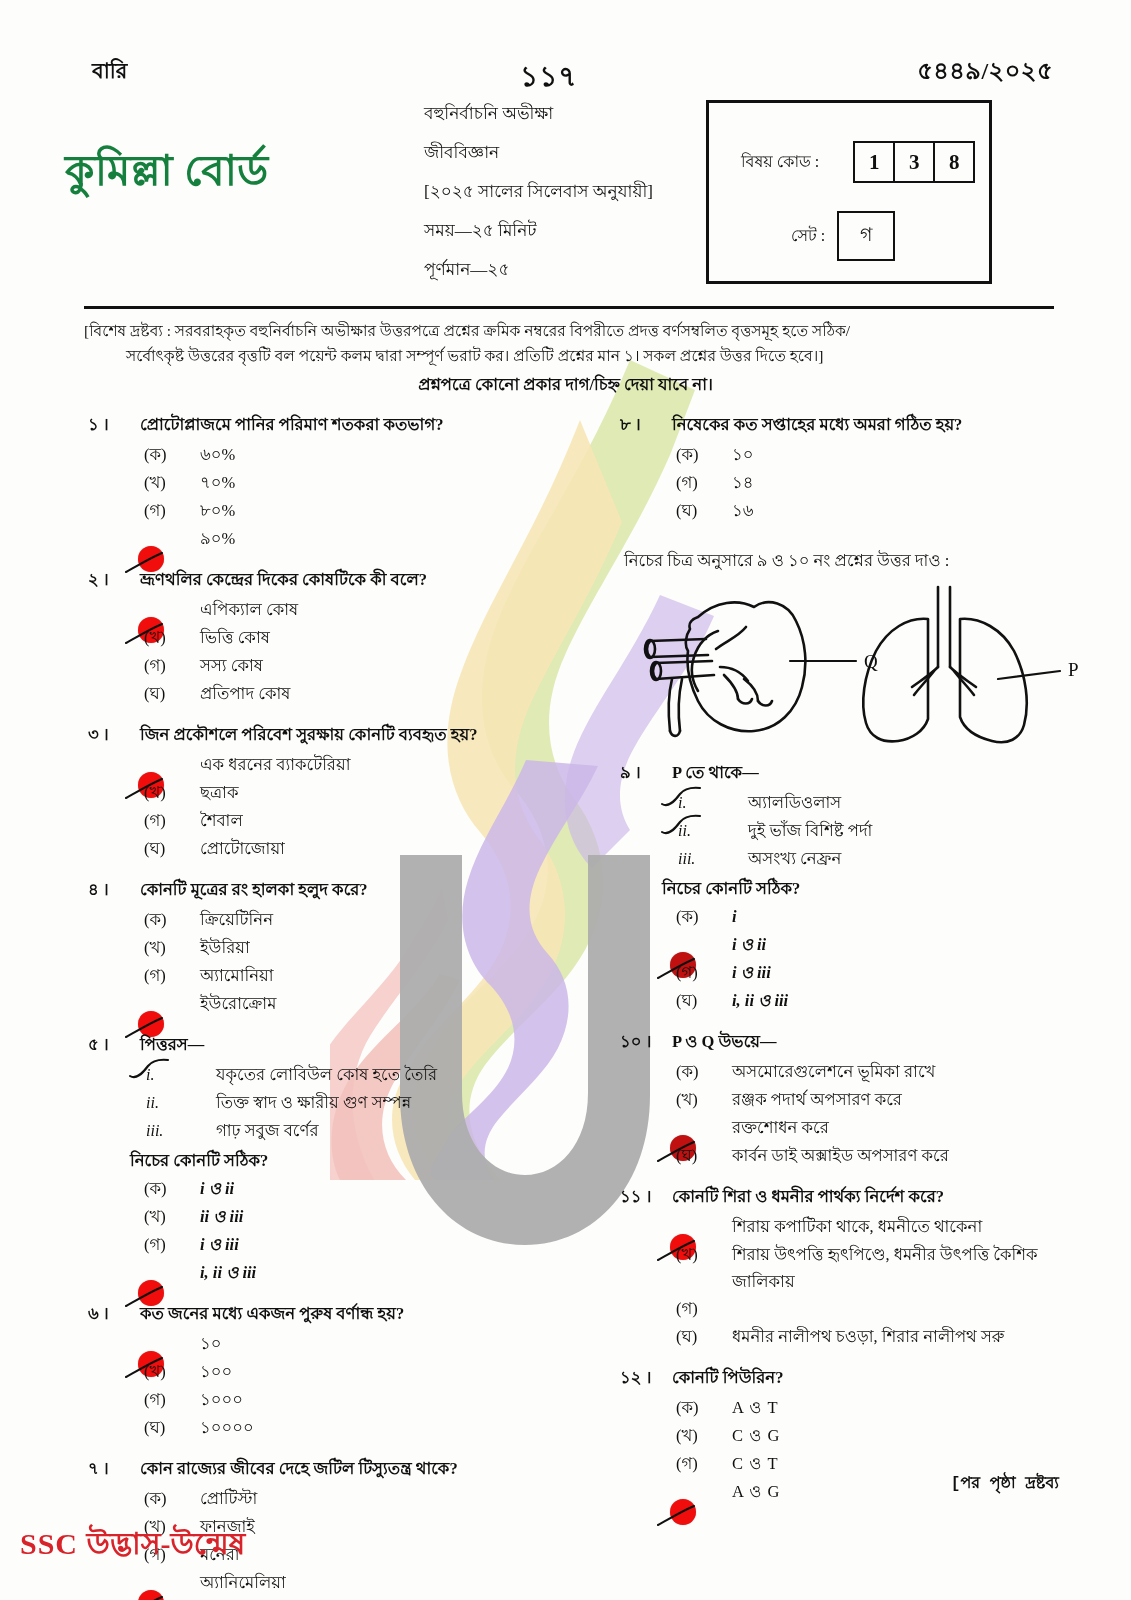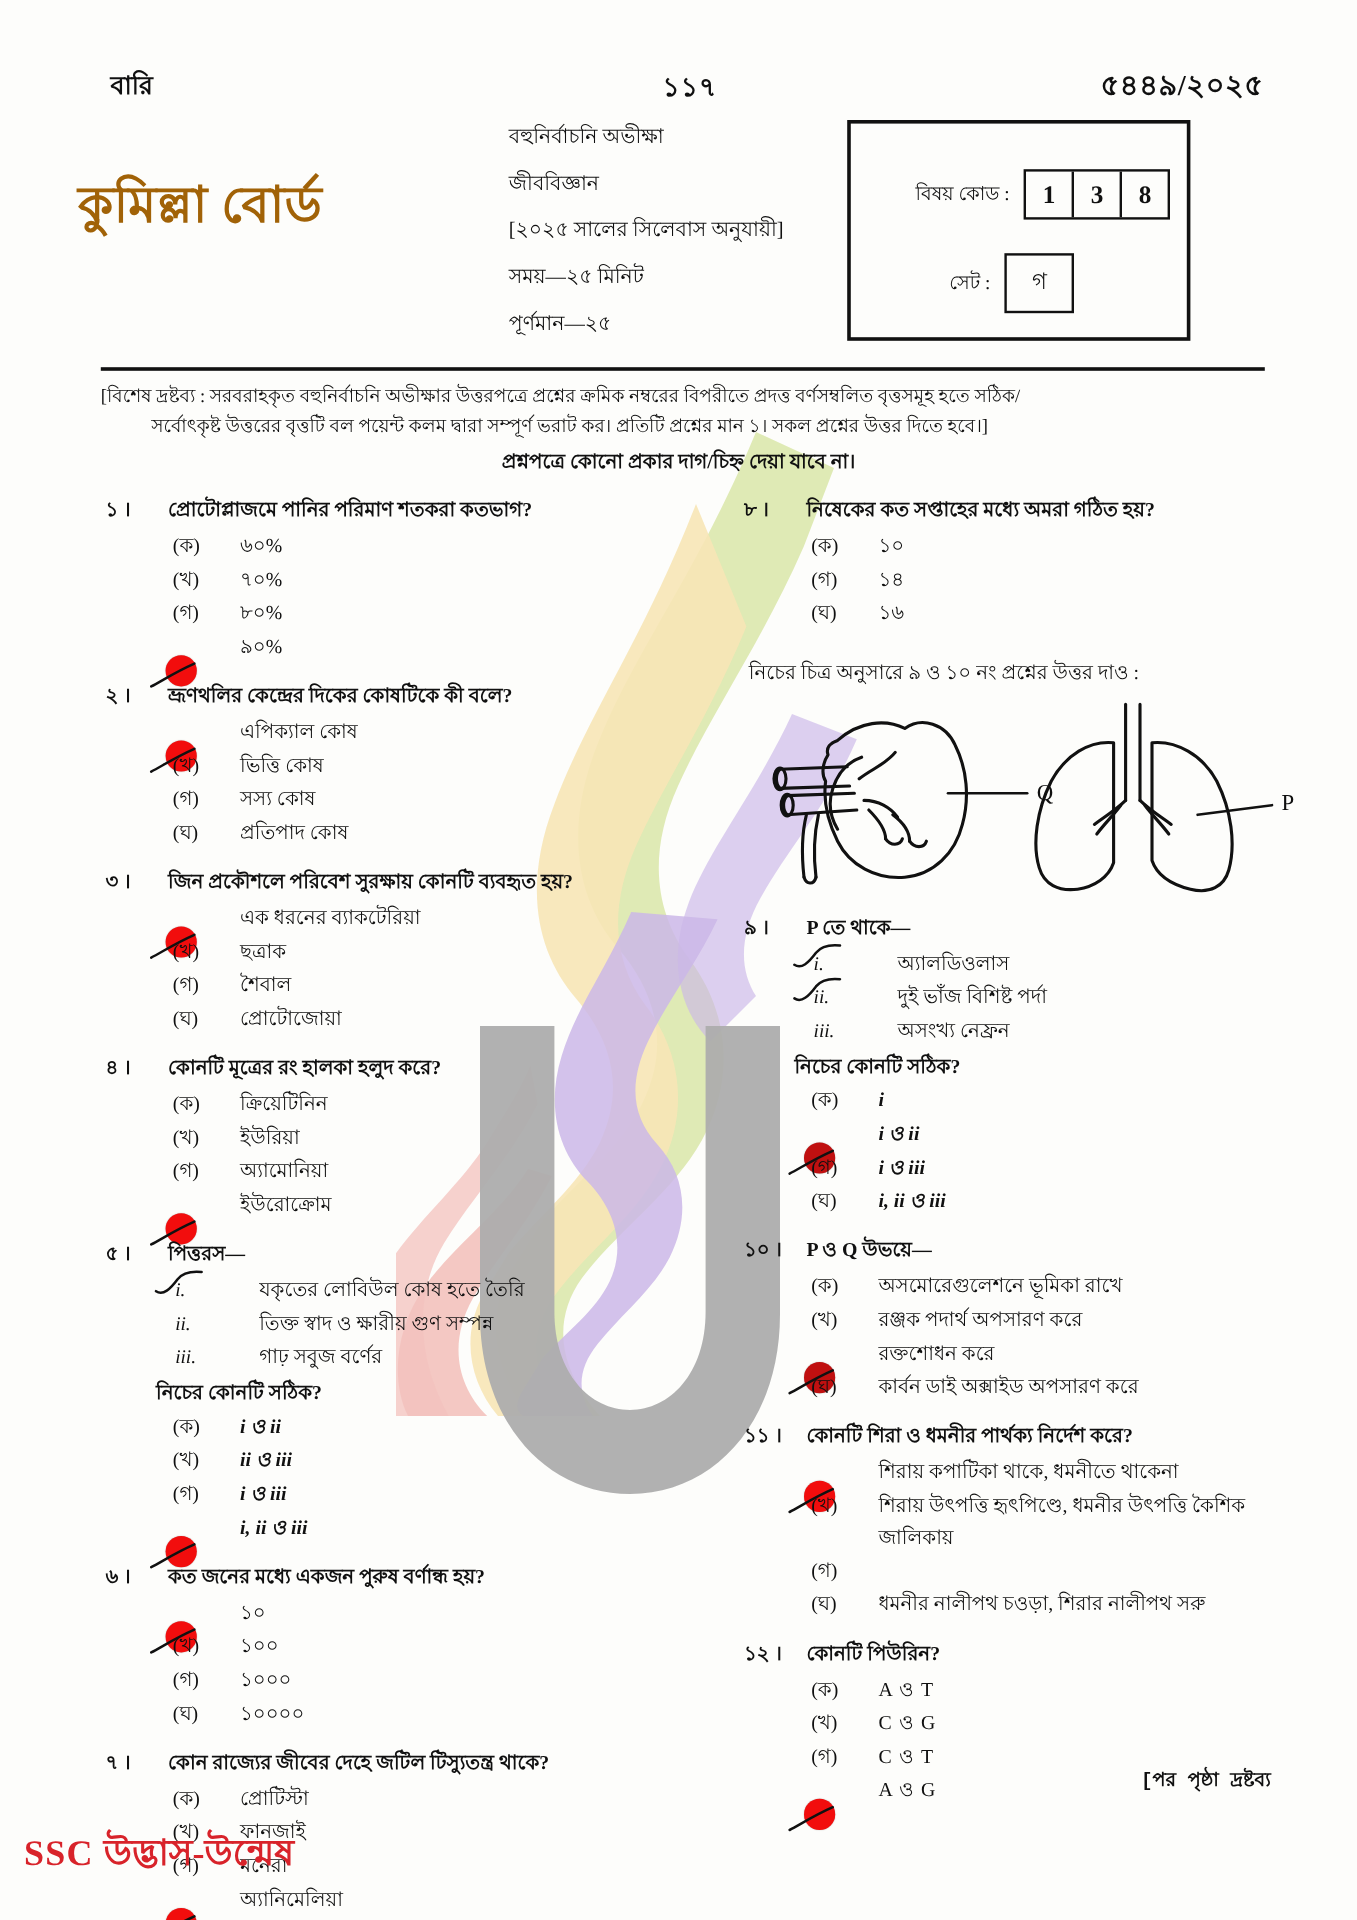--- a/index.html
+++ b/index.html
@@ -43,39 +43,39 @@
   .content { position: relative; z-index: 2; }
 
   .hdr-bari {
     position: absolute;
     left: 92px; top: 55px;
     font-size: 21px;
     font-weight: 600;
   }
   .hdr-pageno {
     position: absolute;
-    left: 552px; top: 55px;
-    font-size: 22px;
+    left: 520px; top: 55px;
+    font-size: 28px;
     font-weight: 700;
     letter-spacing: 1px;
     text-align: center;
   }
   .hdr-code {
     position: absolute;
     right: 78px; top: 52px;
     font-size: 24px;
     font-weight: 700;
     letter-spacing: 0.5px;
   }
   .board-name {
     position: absolute;
     left: 65px; top: 138px;
     font-size: 42px;
     font-weight: 700;
-    color: #a16207;
+    color: #15803d;
     letter-spacing: 0.5px;
     font-family: "Liberation Serif", serif;
   }
 
   .hdr-mid {
     position: absolute;
     left: 424px; top: 105px;
     width: 270px;
     font-size: 17px;
     line-height: 1.0;
@@ -85,22 +85,22 @@
   
   .codebox {
     position: absolute;
     left: 706px; top: 100px;
     width: 280px; height: 178px;
     border: 3px solid #111;
     background: transparent;
   }
   .codebox-row1 {
     position: absolute;
-    left: 54px; top: 38px;
-    display: flex; align-items: center;
+    left: 32px; top: 38px;
+    display: flex; align-items: center; gap: 22px;
   }
   .codebox-lbl {
     font-size: 16px;
     margin-right: 12px;
     white-space: nowrap;
   }
   .code-cells { display: flex; border: 2.5px solid #111; }
   .code-cell {
     width: 38px; height: 38px;
     border-right: 2.5px solid #111;

